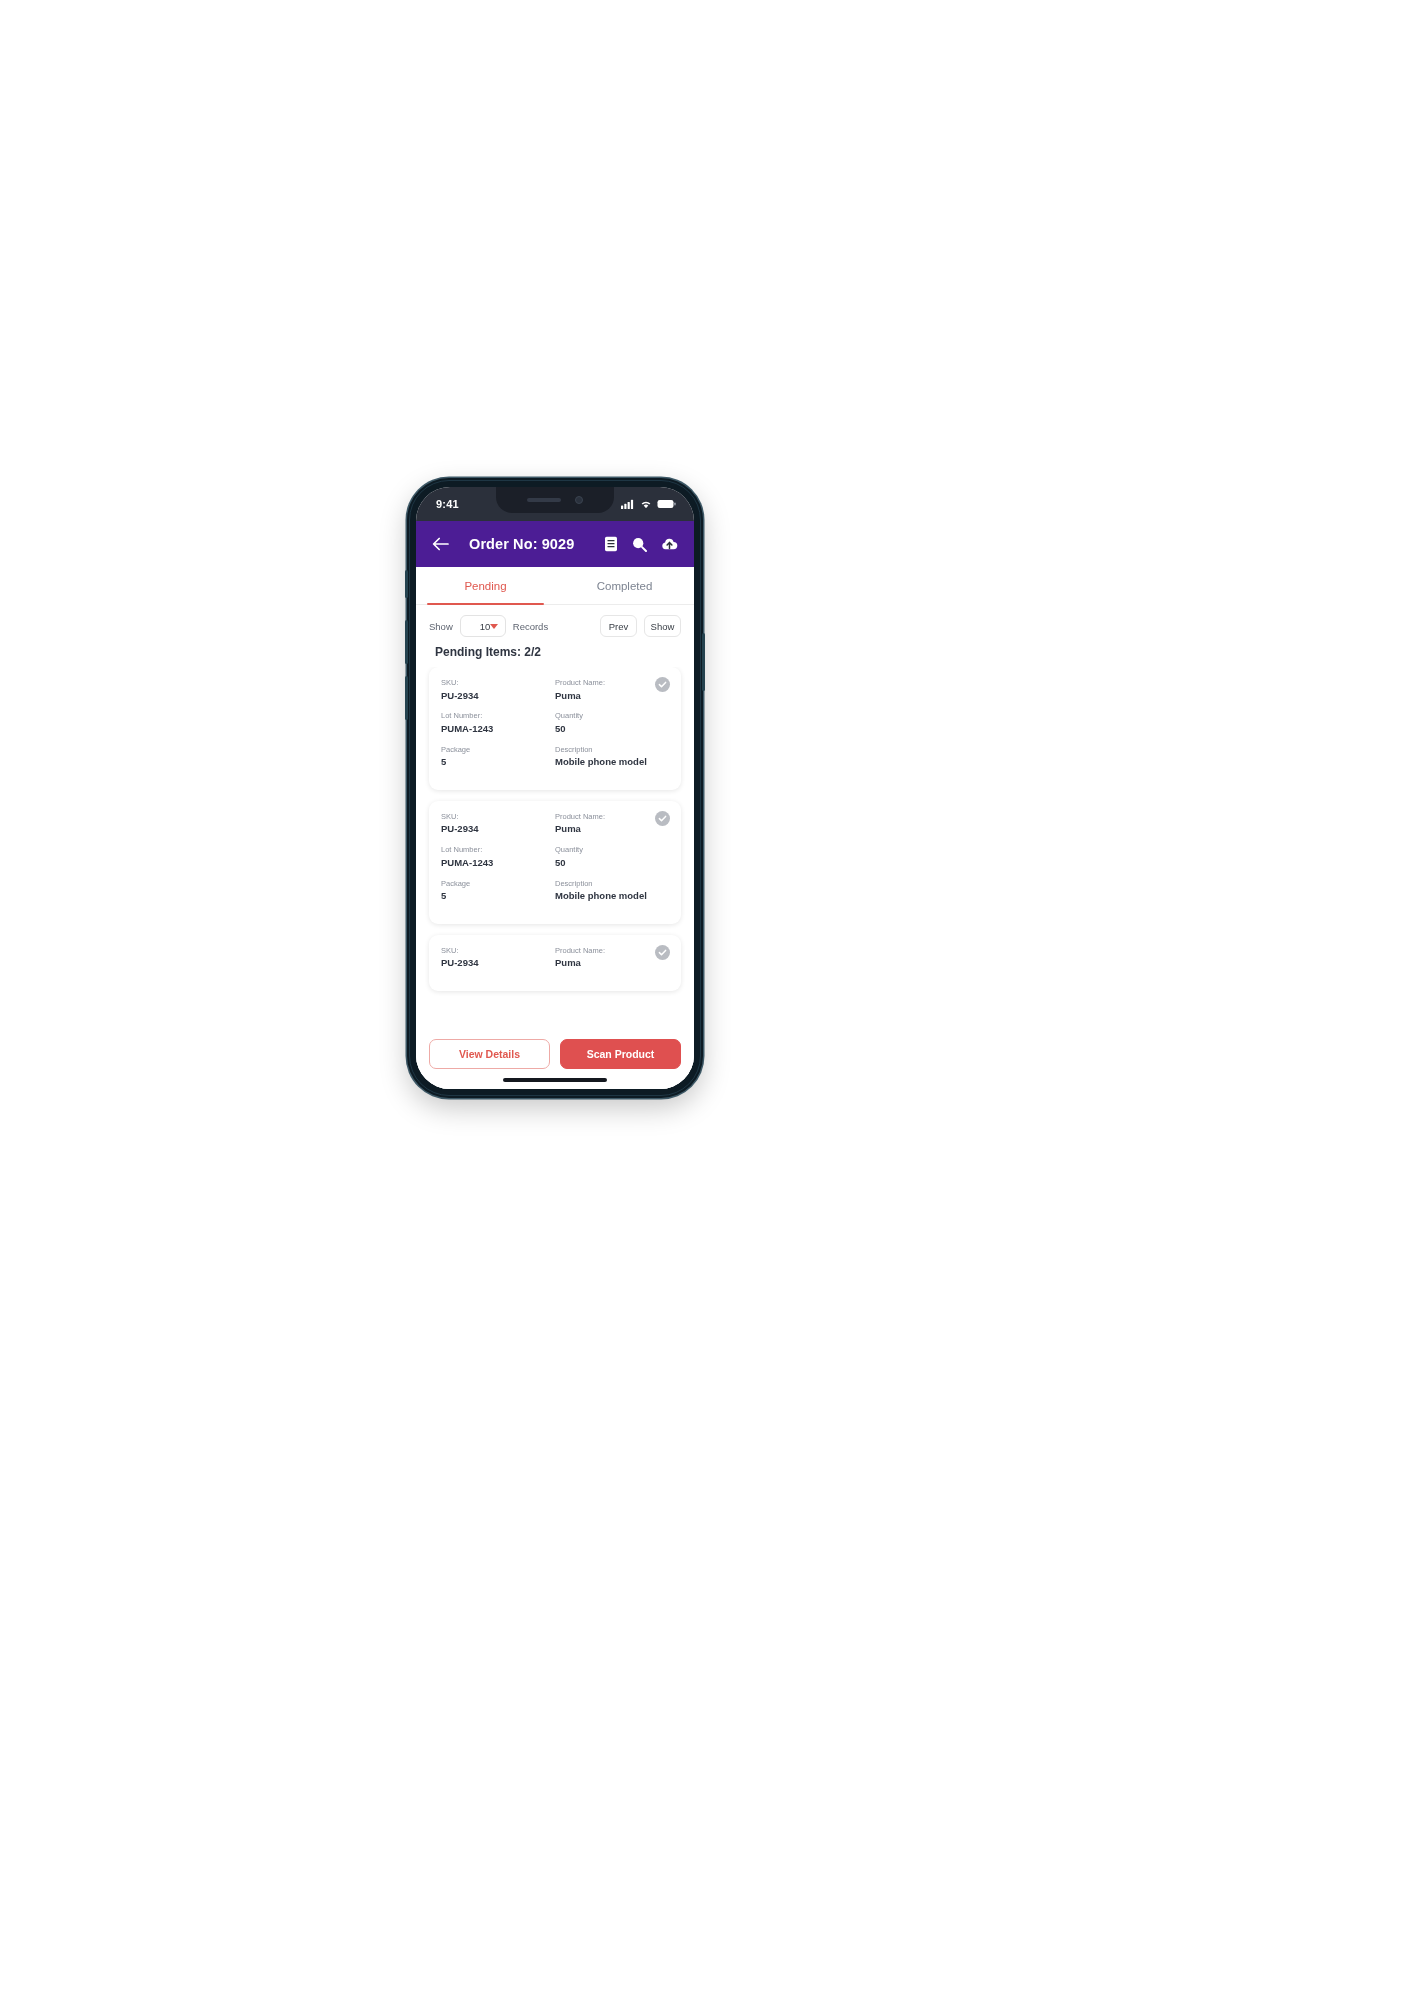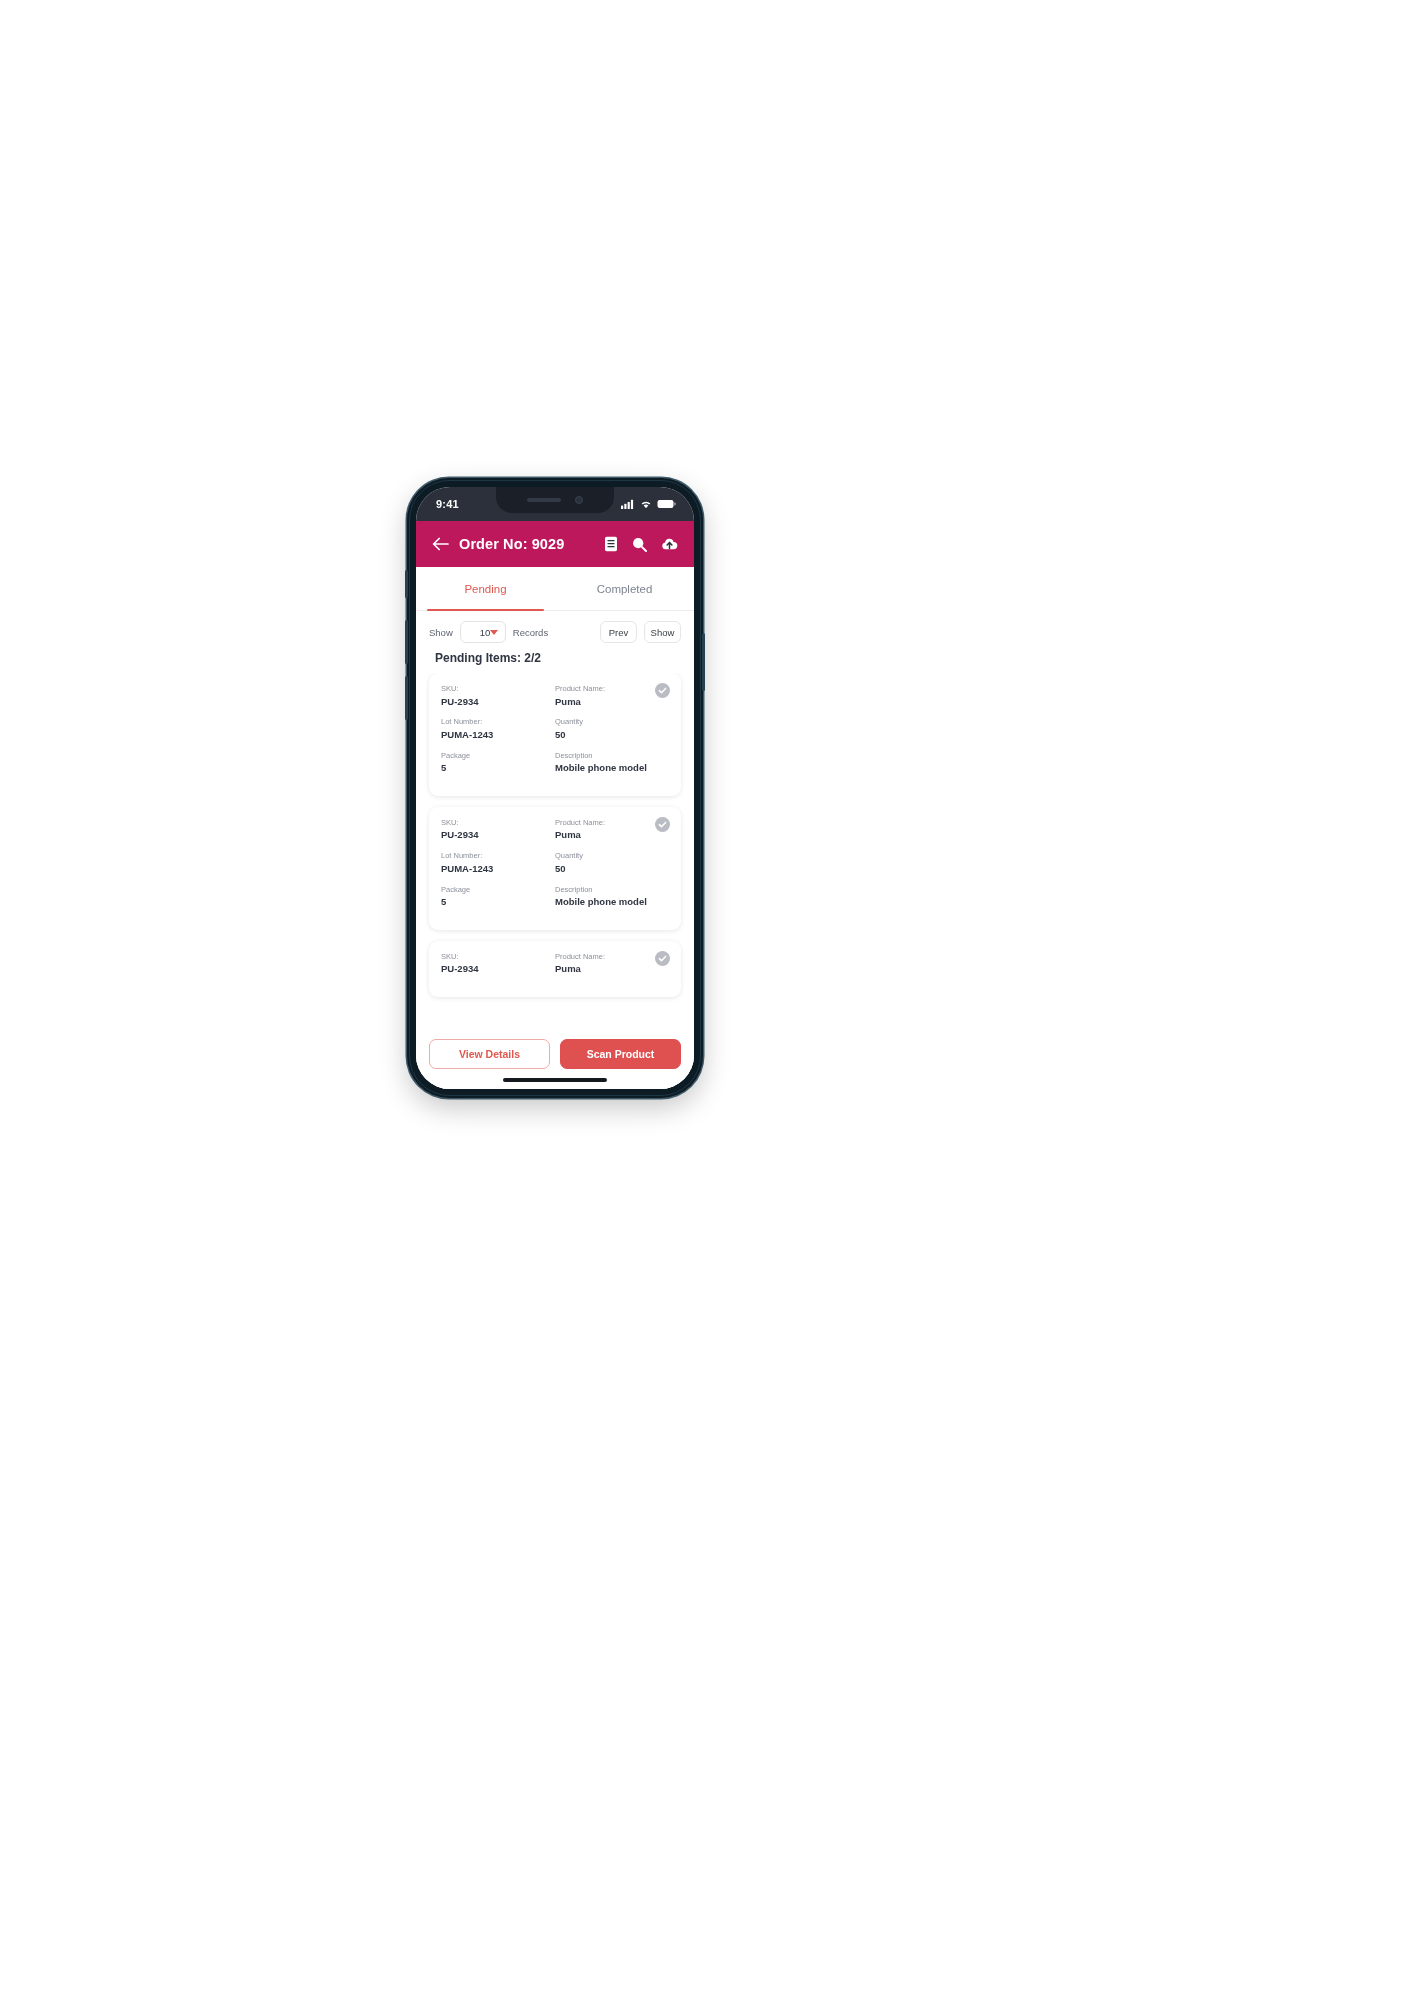--- a/index.html
+++ b/index.html
@@ -99,26 +99,26 @@
   }
   .notch-cam {
     width: 8px; height: 8px;
     border-radius: 50%;
     background: #2a313d;
     border: 1px solid #3a4350;
   }
 
   
   #app-bar {
-    background: #be185d;
+    background: #4c1d95;
     height: 46px;
     display: flex;
     align-items: center;
     padding: 0 16px 0 16px;
-    gap: 10px;
+    gap: 20px;
   }
   #back-arrow { cursor: pointer; display: flex; align-items: center; }
   #app-title {
     color: #ffffff;
     font-size: 14.5px;
     font-weight: bold;
     letter-spacing: 0.1px;
     white-space: nowrap;
   }
   #app-bar-actions {
@@ -136,21 +136,21 @@
     height: calc(602px - 34px - 46px);
     display: flex;
     flex-direction: column;
     position: relative;
     overflow: hidden;
   }
 
   
   #tabs {
     display: flex;
-    height: 44px;
+    height: 38px;
     border-bottom: 1px solid #ececec;
     flex: none;
   }
   .tab {
     flex: 1;
     display: flex;
     align-items: center;
     justify-content: center;
     font-size: 11.5px;
     color: #7d8491;

